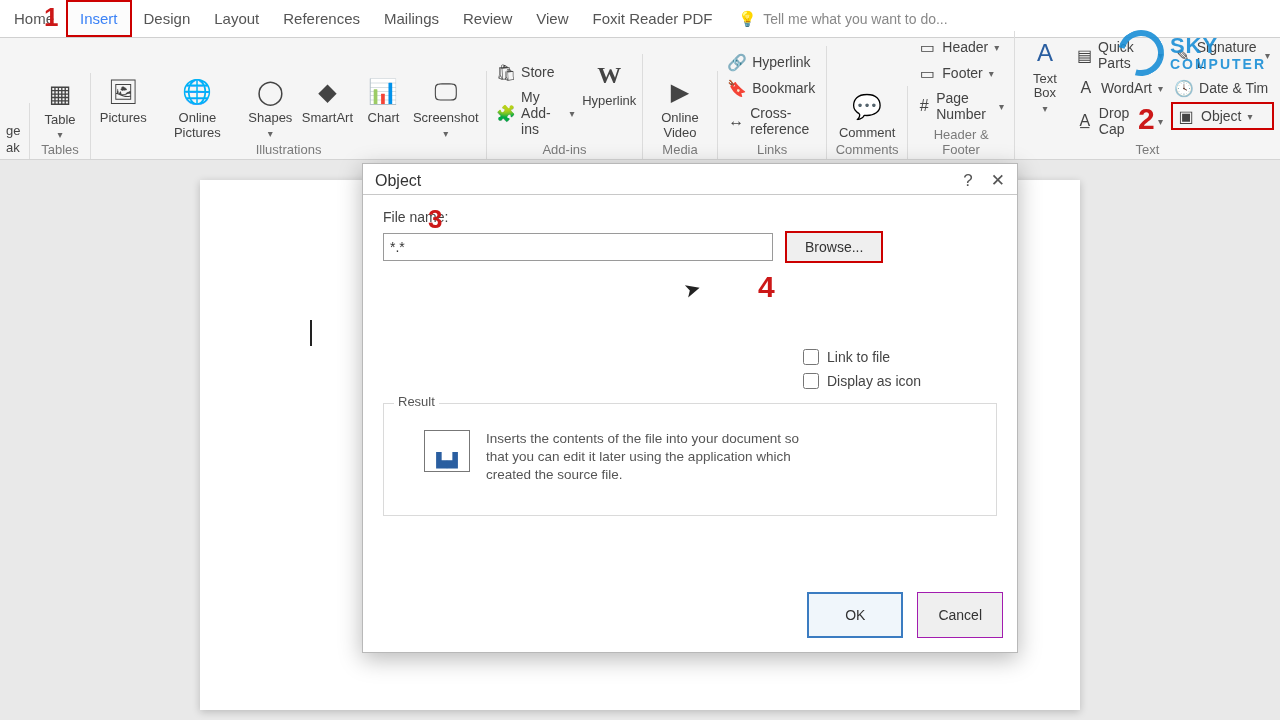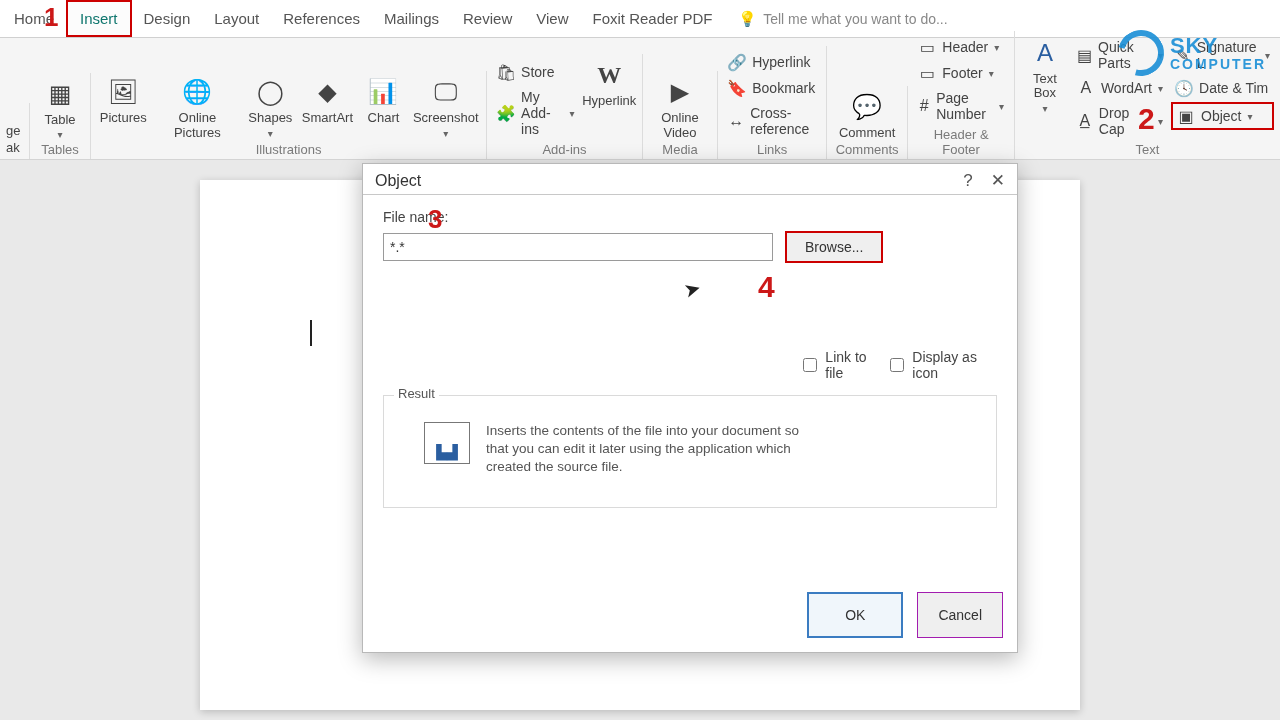--- a/index.html
+++ b/index.html
@@ -26,21 +26,21 @@
     padding: 0 12px;
     display: flex;
     align-items: center;
     font-size: 15px;
     color: #555;
     cursor: pointer;
   }
   .tab.active {
     border: 2px solid #cc0000;
     background: #fcfcfc;
-    color: #0f766e;
+    color: #3b82f6;
   }
   .tellme {
     display: flex;
     align-items: center;
     gap: 6px;
     padding: 0 14px;
     color: #888;
     font-size: 14px;
   }
   .tellme .bulb {
@@ -152,21 +152,21 @@
   .fld-input {
     border:1px solid #9a9a9a; height:28px; width:390px;
     padding: 2px 6px; font-size:14px; color:#333; background:#fff;
   }
   .btn {
     border:1px solid #a21caf; background:#efefef;
     padding: 14px 20px; font-size:14px; color:#333; cursor:pointer;
   }
   .btn.browse { border:2px solid #cc0000; padding:6px 18px; }
   .btn.ok { border:2px solid #3b7cc1; background:#f0f6fb; padding:6px 36px;text-align:center;}
-  .chk-col { margin: 86px 0 0 420px; display:flex; flex-direction:row; gap:8px; }
+  .chk-col { margin: 86px 0 0 420px; display:flex; flex-direction:column; gap:8px; }
   .chk { display:flex; align-items:center; gap:8px; font-size:14px; color:#444;}
   .chk input { width:16px; height:16px; }
   .result {
     margin-top: 14px; border:1px solid #dadada; padding: 10px 12px 30px 12px;
     position:relative;
   }
   .result-title { position:absolute; top:-10px; left:10px; background:#fff; padding:0 4px; font-size:13px; color:#555;}
   .result-body { display:flex; gap:16px; align-items:flex-start; padding-top:16px;margin-left:28px;}
   .result-ic {
     width:46px; height:42px; border:1px solid #777; display:flex; align-items:flex-end; justify-content:center;

